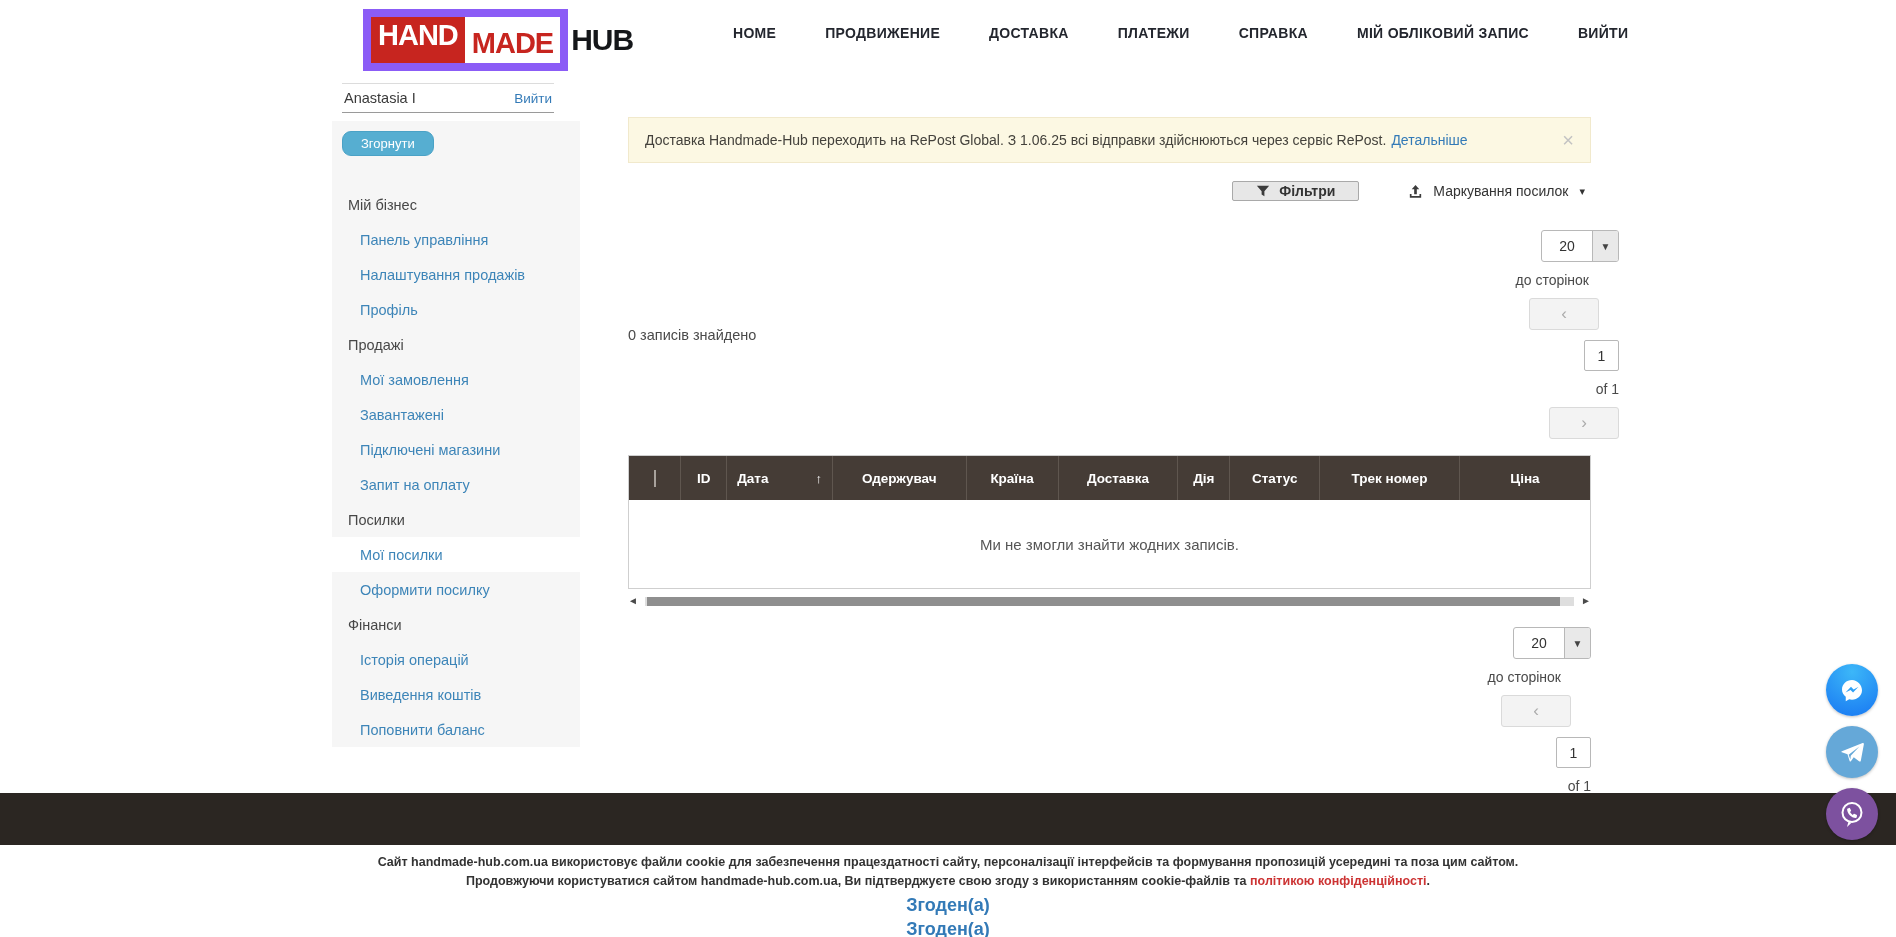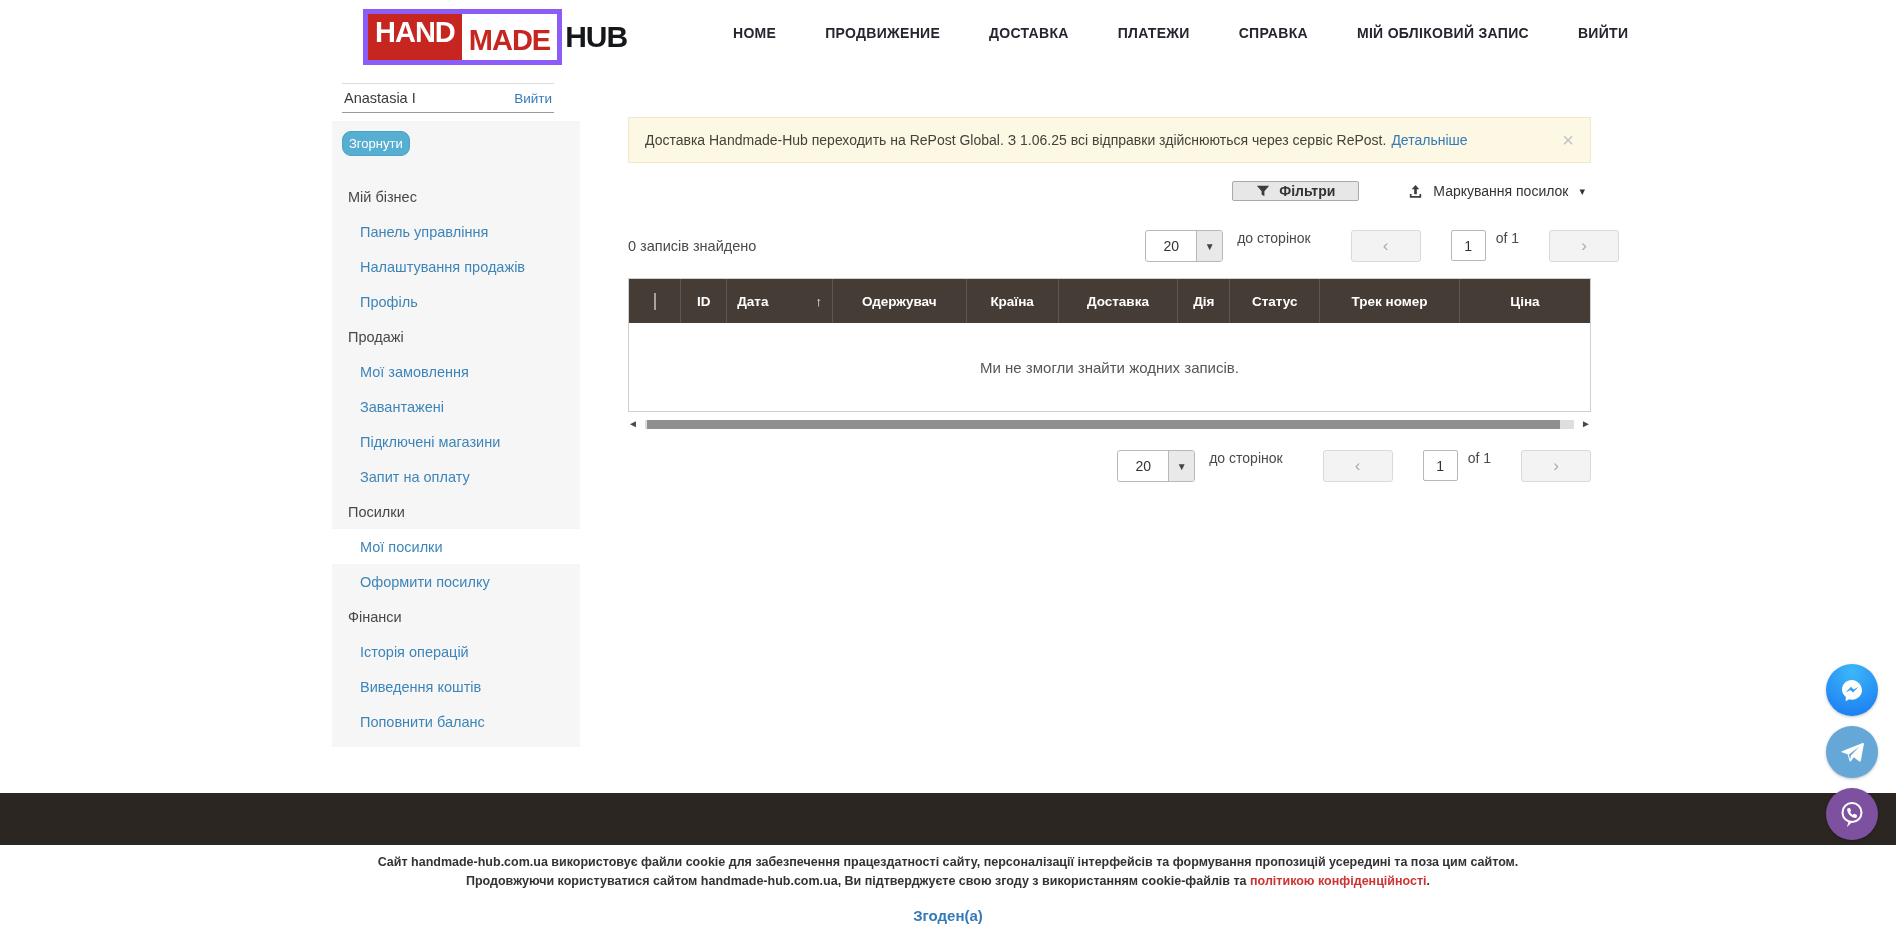--- a/index.html
+++ b/index.html
@@ -3,36 +3,36 @@
 <meta charset="utf-8">
 <style>
   * { margin:0; padding:0; box-sizing:border-box; }
   html,body { background:#fff; }
   .page { position:relative; width:1896px; height:937px; background:#fff; overflow:hidden;
           font-family:"Liberation Sans", sans-serif; }
 
   
   .topbar { position:absolute; top:0; left:0; width:100%; height:66px; background:#fff; }
   .logo { position:absolute; left:363px; top:9px; display:flex; align-items:center; cursor:pointer; }
-  .logo-box { display:flex; border:5px solid #8b5cf6; }
+  .logo-box { display:flex; border:8px solid #8b5cf6; }
   .logo-hand { background:#c7251f; color:#fff; padding:2px 7px 3px; font-weight:bold; font-size:29px; letter-spacing:-1px; }
   .logo-made { background:#fff; color:#c7251f; padding:10px 7px 3px; font-weight:bold; font-size:29px; letter-spacing:-1px; }
   .logo-hub  { color:#15171a; font-weight:bold; font-size:30px; letter-spacing:-1px; margin-left:3px; }
   .nav { position:absolute; left:733px; top:0; height:66px; display:flex; align-items:center; gap:49px; }
   .nav-item { font-size:14px; font-weight:bold; color:#23262e; letter-spacing:.3px; cursor:pointer; white-space:nowrap; }
 
   
   .user-row { position:absolute; left:342px; top:83px; width:212px; height:30px;
               border-top:1px solid #dcdcdc; border-bottom:1px solid #9a9a9a;
               display:flex; align-items:center; justify-content:space-between; padding:0 2px; }
   .user-name { font-size:14.5px; color:#3a3a3a; }
   .logout-link { font-size:13.5px; color:#337ab7; cursor:pointer; }
   .side-panel { position:absolute; left:332px; top:121px; width:248px; height:626px; background:#f6f6f6; }
-  .collapse-btn { display:inline-block; margin:10px 0 8px 10px; background:#56aed1; border:1px solid #4aa2c6;
-                  color:#fff; font-size:13px; padding:4px 6px; border-radius:9px; cursor:pointer; }
+  .collapse-btn { display:inline-block; margin:10px 0 16px 10px; background:#56aed1; border:1px solid #4aa2c6;
+                  color:#fff; font-size:13px; padding:4px 18px; border-radius:9px; cursor:pointer; }
   .menu { margin-top:15px; }
   .menu-row { height:35px; display:flex; align-items:center; font-size:14.5px; }
   .menu-title { padding-left:16px; color:#474747; }
   .menu-link { padding-left:28px; color:#3d85b8; cursor:pointer; }
   .menu-link.active { background:#ffffff; }
 
   
   .main { position:absolute; left:628px; top:117px; width:963px; }
   .banner { height:46px; background:#fcf8e3; border:1px solid #f1e9cc; display:flex; align-items:center;
             padding:0 16px; font-size:14px; color:#44423c; }
@@ -41,21 +41,21 @@
 
   .toolbar { margin-top:11px; height:34px; display:flex; justify-content:flex-end; align-items:center; gap:48px; }
   .filters-btn { display:flex; align-items:center; gap:9px; height:20px; padding:0 23px;
                  background:#e7e7e7; border:1px solid #a9a9a9; border-radius:2px;
                  font-size:14px; font-weight:bold; color:#333; cursor:pointer; }
   .marking { display:flex; align-items:center; gap:9px; font-size:14px; color:#333; cursor:pointer; margin-right:6px; }
   .marking .caret { font-size:11px; color:#333; margin-left:2px; }
 
   .records-row { margin-top:22px; width:calc(100% + 28px); display:flex; align-items:center; justify-content:space-between; }
   .records-count { font-size:14.5px; color:#4a4a4a; }
-  .pager { display:flex; align-items:flex-start; gap:10px; }
+  .pager { display:flex; align-items:flex-end; gap:10px;flex-direction:column; }
   .select { display:flex; width:78px; height:32px; border:1px solid #b8b8b8; border-radius:3px;
             overflow:hidden; background:#fff; cursor:pointer; }
   .select-value { flex:1; display:flex; align-items:center; justify-content:center; font-size:14px; color:#333;
                   border-right:1px solid #b8b8b8; }
   .select-caret { width:25px; background:#e9e9e9; display:flex; align-items:center; justify-content:center;
                   color:#444; font-size:10px; }
   .pager-label { font-size:14px; color:#4a4a4a; margin-left:4px; margin-right:30px; }
   .page-btn { width:70px; height:32px; background:#f3f3f3; border:1px solid #dadada; border-radius:3px;
               color:#ababab; font-size:17px; display:flex; align-items:center; justify-content:center; cursor:pointer; }
   .page-btn.prev { margin-right:20px; }
@@ -81,22 +81,22 @@
   .scroll-track { flex:1; height:9px; background:#dedede; position:relative; cursor:pointer; }
   .scroll-thumb { position:absolute; left:2px; top:0; height:9px; width:calc(100% - 16px); background:#8f8f8f; cursor:grab; }
 
   .bottom-pager { margin-top:21px; display:flex; justify-content:flex-end; }
 
   
   .footer-band { position:absolute; left:0; top:793px; width:100%; height:52px; background:#2b2622; }
   .footer-text { position:absolute; left:0; top:853px; width:100%; text-align:center;
                  font-size:12.5px; line-height:19px; color:#333; font-weight:bold; }
   .privacy-link { color:#cc3333; cursor:pointer; }
-  .agree-link { display:block; color:#337ab7; margin-top:15px; cursor:pointer; text-decoration:none;
-                font-size:15px; font-weight:bold; }
+  .agree-link { display:block; color:#337ab7; margin-top:5px; cursor:pointer; text-decoration:none;
+                font-size:18px; font-weight:bold; }
 
   
   .social { position:absolute; left:1826px; top:664px; display:flex; flex-direction:column; gap:10px; z-index:5; }
   .social-btn { width:52px; height:52px; border-radius:50%; display:flex; align-items:center; justify-content:center;
                 cursor:pointer; box-shadow:0 1px 3px rgba(0,0,0,.25); }
   .messenger-bg { background:radial-gradient(circle at 50% 15%, #3cb7f8, #1877f2); }
   .telegram-bg  { background:#65a8d8; }
   .viber-bg     { background:#7d519f; }
 </style>
 </head>

